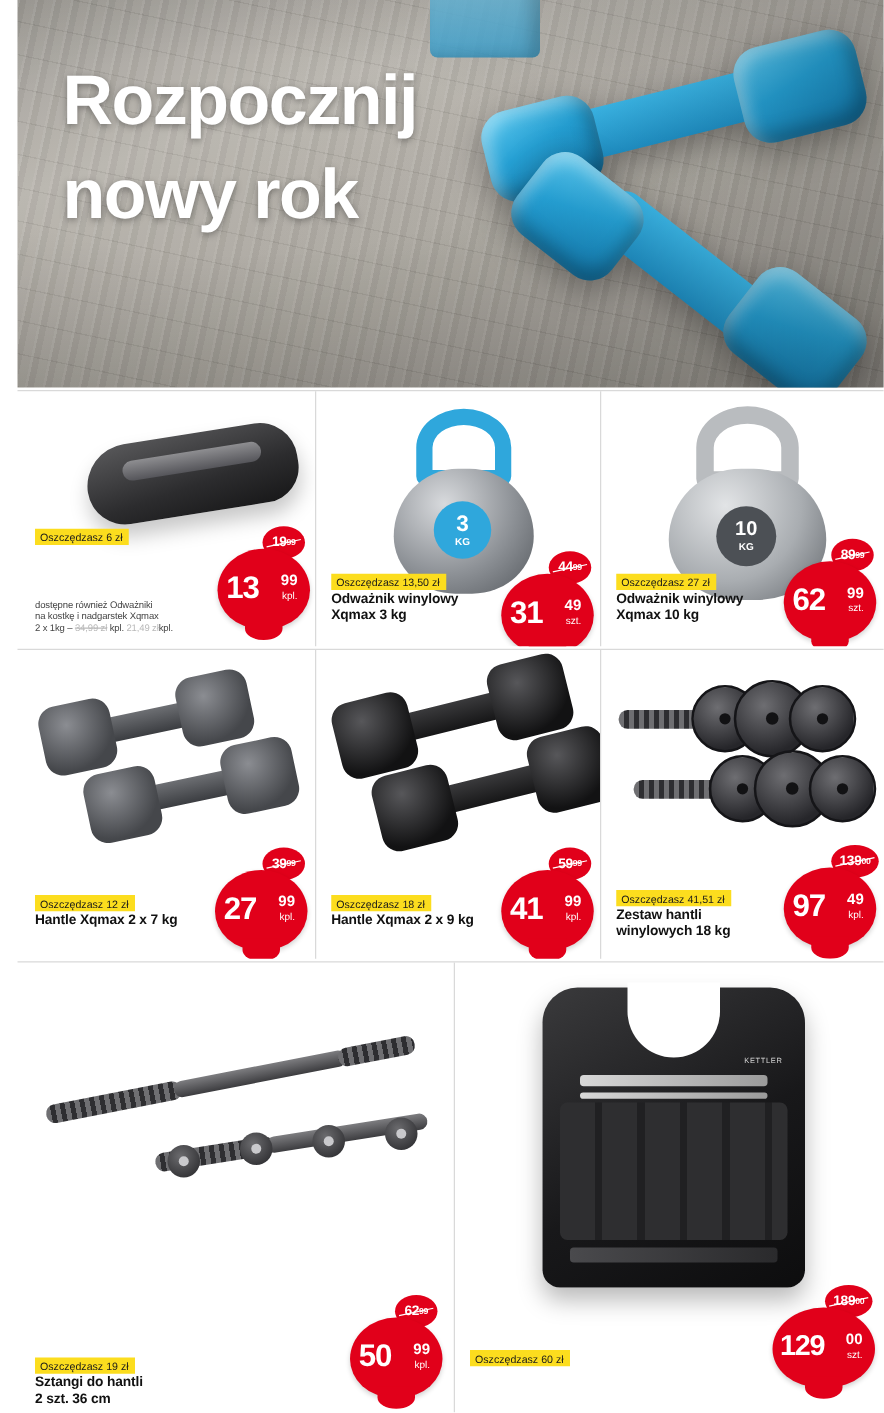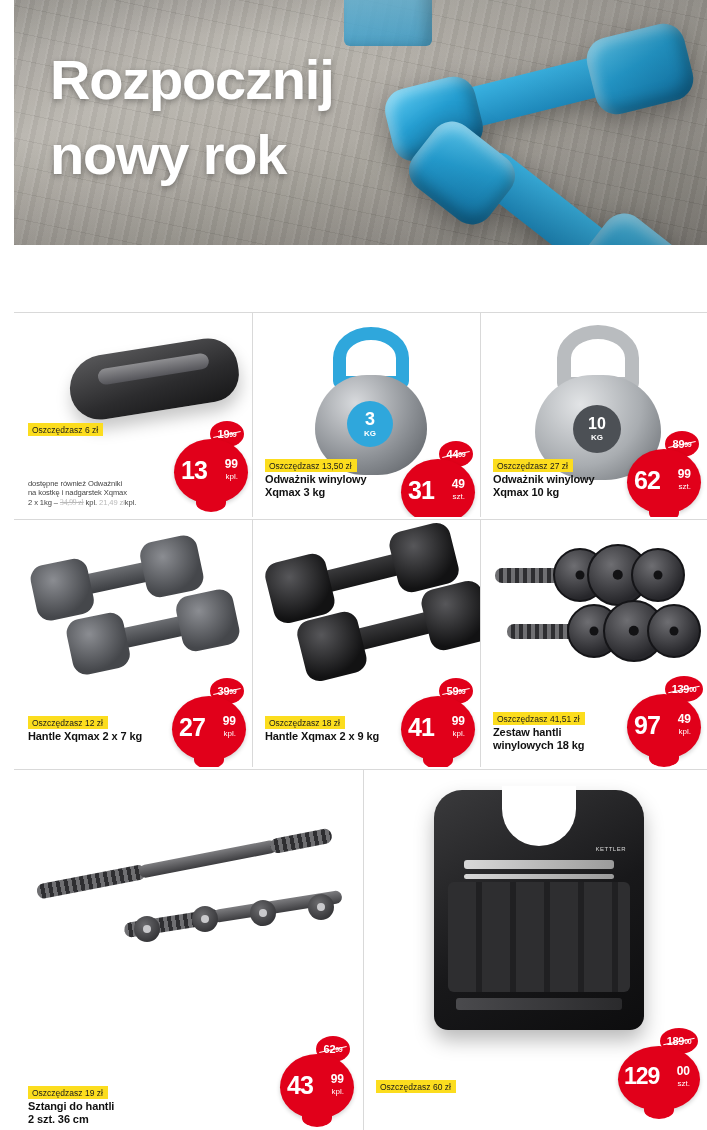--- a/index.html
+++ b/index.html
@@ -13,21 +13,21 @@
   .page {
     position: relative;
     width: 707px;
     height: 1130px;
     background: #fff;
   }
 
   
   .hero {
     position: absolute;
-    left: 14px; top: 0; width: 693px; height: 245px;
+    left: 14px; top: 0; width: 693px; height: 310px;
     overflow: hidden;
     background: linear-gradient(160deg,#9f9c96 0%, #b7b3ac 28%, #a8a49c 55%, #8f8b84 100%);
   }
   .hero .woodgrain {
     position: absolute; inset: 0;
     background:
       repeating-linear-gradient(102deg, rgba(255,255,255,0.10) 0 2px, rgba(0,0,0,0.045) 2px 7px, rgba(255,255,255,0.03) 7px 14px),
       repeating-linear-gradient(12deg, rgba(0,0,0,0.05) 0 1px, rgba(255,255,255,0.05) 1px 26px);
     opacity: .85;
   }
@@ -104,21 +104,21 @@
     line-height: 1.22;
     letter-spacing: -0.1px;
   }
   .prod-sub {
     position: absolute;
     font-size: 7.6px;
     color: #444;
     line-height: 1.25;
     letter-spacing: -0.1px;
   }
-  .prod-sub s { color:#777;font-family:Liberation Serif, serif; }
+  .prod-sub s { color:#777; }
   .prod-sub .old { color:#b9b9b9; }
 
   
   .price-wrap { position: absolute; }
   .old-price {
     position: absolute;
     background: #e1001a;
     color: #fff;
     border-radius: 50%;
     width: 34px; height: 26px;
@@ -485,21 +485,21 @@
       <div class="save-tag" style="left:14px; top:316px;">Oszczędzasz 19 zł</div>
       <div class="prod-name" style="left:14px; top:330px; white-space:pre-line;">Sztangi do hantli
 2 szt. 36 cm</div>
 
       <div class="price-wrap" style="left:258px; top:266px; width:92px; height:96px;">
         <div class="old-price" style="left:44px; top:0;">
           <span>62</span>
             <span class="sup">99</span>
         </div>
         <div class="blob" style="left:8px; top:18px;">
-          <span class="main">43</span>
+          <span class="main">50</span>
           <span class="cents">99</span>
           <span class="unit">kpl.</span>
         </div>
       </div>
     </div>
 
     <div class="cell sep" style="left:349px; width:344px;">
       <div class="prod-img" style="height:270px;">
         <div class="vest">
           <div class="neck"></div>

